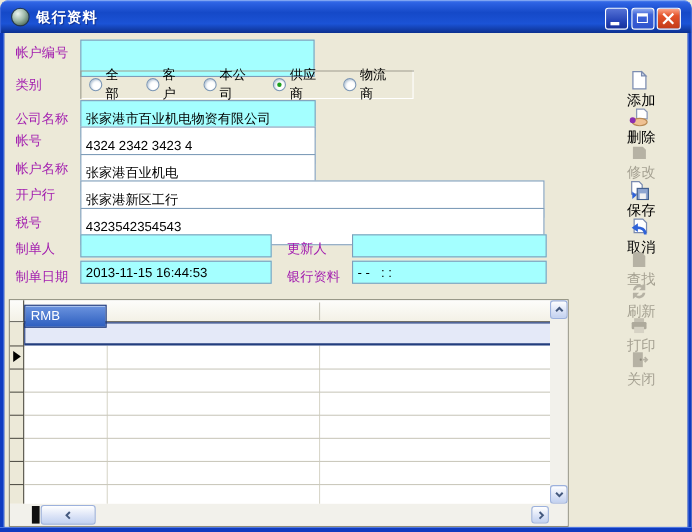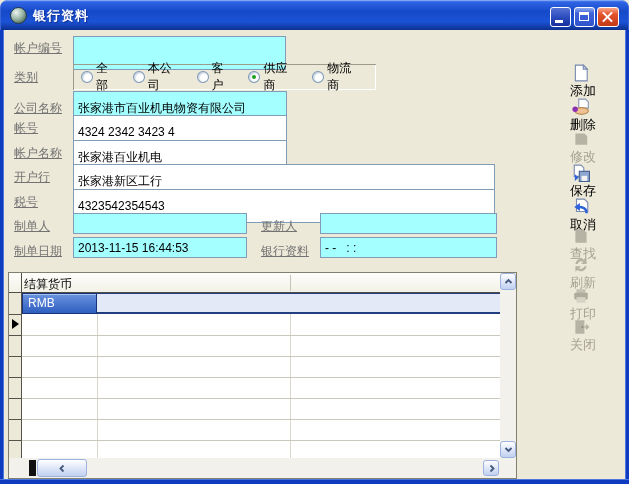--- a/index.html
+++ b/index.html
@@ -37,21 +37,21 @@
   .winbtn.close{left:597px;width:22px;background:linear-gradient(180deg,#FCA78A 0%,#E4532B 35%,#C23A18 100%);}
   .min-glyph{position:absolute;left:4px;bottom:3px;width:8px;height:3px;background:#fff;}
   .max-glyph{position:absolute;left:4px;top:4px;width:10px;height:9px;border:1px solid #fff;border-top:3px solid #fff;box-sizing:border-box;}
   .close-glyph{position:absolute;left:3px;top:8px;width:13px;height:2px;background:#fff;transform:rotate(45deg);}
   .close-glyph.b{transform:rotate(-45deg);}
   .frame{position:absolute;background:#0F3BC0;}
   .frame.left{left:0;top:30px;width:4px;height:454px;box-shadow:inset -1px 0 0 #4E77E0;}
   .frame.right{right:0;top:30px;width:4px;height:454px;box-shadow:inset 1px 0 0 #4E77E0;}
   .frame.bottom{left:0;bottom:0;width:629px;height:5px;box-shadow:inset 0 1px 0 #4E77E0;}
   
-  .lbl{position:absolute;font-size:12px;color:#737373;white-space:nowrap;text-decoration:underline;}
+  .lbl{position:absolute;font-size:12px;color:#a21caf;white-space:nowrap;}
   .inp{
     position:absolute;box-sizing:border-box;height:34px;
     border:1px solid #7F9DB9;background:#fff;color:#000;
     font-size:12px;padding:1px 4px;font-family:inherit;outline:none;
   }
   .inp.cyan{background:#A4FFFF;}
   .radiogroup{
     position:absolute;left:73px;top:64px;width:303px;height:26px;box-sizing:border-box;
     box-shadow:inset 1px 1px 0 #9D9B8E, inset -1px -1px 0 #FFFFFF;
     display:flex;align-items:center;padding-left:8px;justify-content:flex-end;
@@ -93,21 +93,21 @@
     position:absolute;left:3px;top:26px;width:0;height:0;
     border-left:7px solid #000;border-top:5px solid transparent;border-bottom:5px solid transparent;
   }
   .g-vline{position:absolute;width:1px;background:#D9D7CB;}
   .g-hline{position:absolute;left:13px;width:485px;height:1px;background:#CBC9BD;}
   .g-selrow{
     position:absolute;left:13px;top:20px;width:485px;height:21px;box-sizing:border-box;
     background:#E4E9F8;border:1px solid #233E7E;border-bottom-width:2px;
   }
   .g-selcell{
-    position:absolute;left:13px;top:20px;width:75px;height:21px;box-sizing:border-box;
+    position:absolute;left:13px;top:4px;width:75px;height:21px;box-sizing:border-box;
     background:linear-gradient(180deg,#6B93DE,#2E5FC0);
     border:1px solid #16337A;box-shadow:inset 0 1px 0 #A8C2EE;
     color:#fff;font-size:12px;line-height:19px;padding-left:5px;
   }
   .scroll-track{position:absolute;background:#F2F1EB;}
   .sbtn{
     position:absolute;box-sizing:border-box;
     background:linear-gradient(180deg,#FFFFFF,#DCE4F7 55%,#C2D1F0);
     border:1px solid #9CB1DD;border-radius:3px;
     display:flex;align-items:center;justify-content:center;cursor:pointer;
@@ -143,25 +143,25 @@
   <input class="inp cyan" style="left: 73px; top: 36px; width: 213px;">
 
   <span class="lbl" style="left:14px;top:69px">类别</span>
   <div class="radiogroup" id="radio-group">
       <div class="radio-item">
         <span class="radio-circle"></span>
         <span class="radio-label">全部</span>
       </div>
       <div class="radio-item">
         <span class="radio-circle"></span>
+        <span class="radio-label">客户</span>
+      </div>
+      <div class="radio-item">
+        <span class="radio-circle"></span>
         <span class="radio-label">本公司</span>
-      </div>
-      <div class="radio-item">
-        <span class="radio-circle"></span>
-        <span class="radio-label">客户</span>
       </div>
       <div class="radio-item">
         <span class="radio-circle">
           <span class="radio-dot"></span>
         </span>
         <span class="radio-label">供应商</span>
       </div>
       <div class="radio-item">
         <span class="radio-circle"></span>
         <span class="radio-label">物流商</span>

